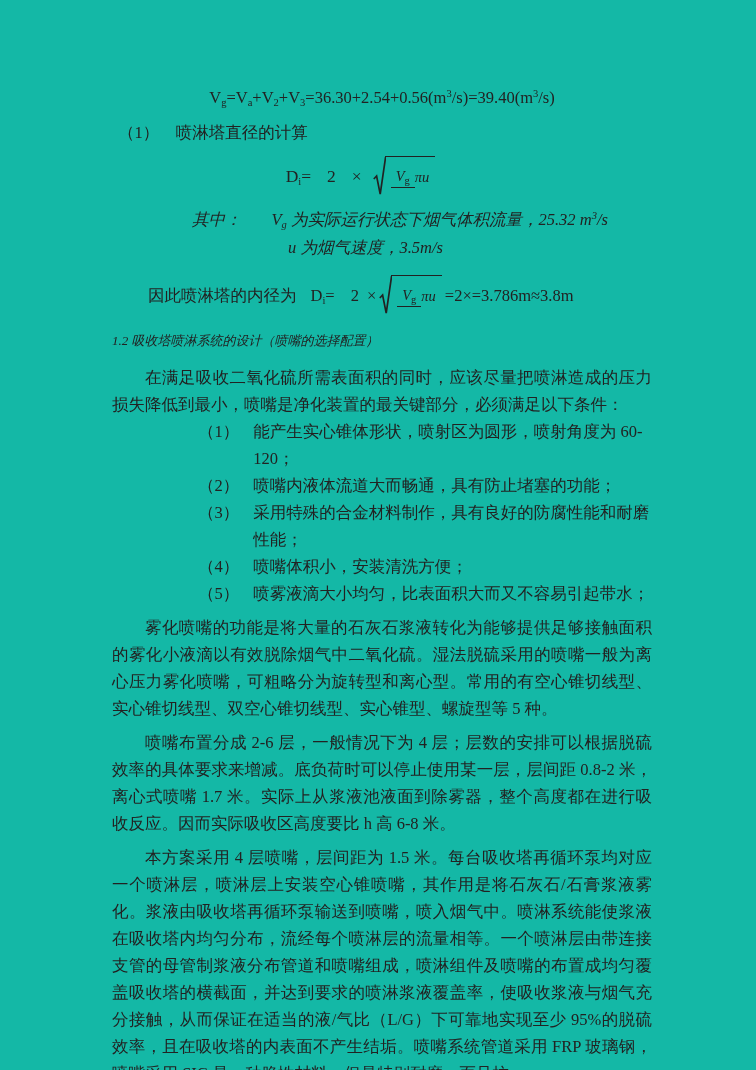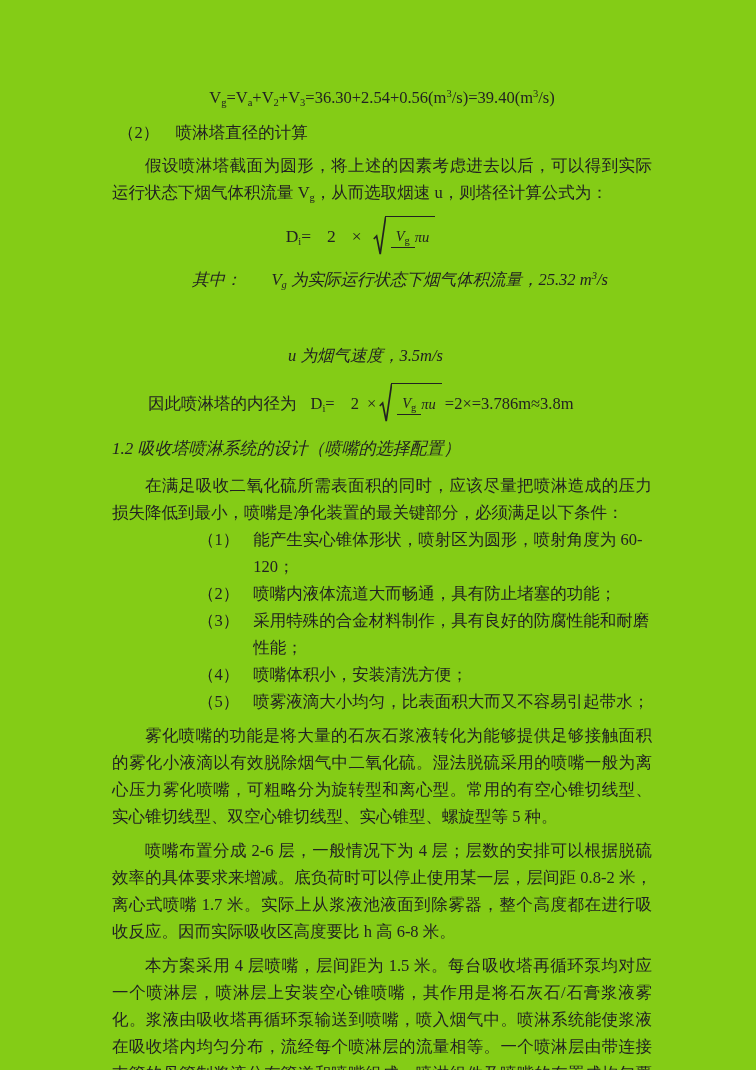--- a/index.html
+++ b/index.html
@@ -1,70 +1,69 @@
 <!DOCTYPE html>
 <html><head>
 <meta charset="utf-8">
 <style>
   html,body{margin:0;padding:0;background:#ffffff;}
   .page{
     position:relative;
     width:756px;height:1070px;
     box-sizing:border-box;
-    background:#84cc16;
+    background:#14b8a6;
     color:#222222;
     padding:84px 104px 0 112px;
     font-family:"Liberation Serif","DejaVu Serif",serif;
     font-size:16.5px;
     line-height:27px;
     overflow:hidden;
   }
   .para{margin:0;text-align:justify;text-indent:2em;}
   .para-gap{margin-top:7px;}
   .center-formula{text-align:center;margin:0 0 8px 0;white-space:nowrap;}
   .sec4-title{margin:8px 0 6px 6px;}
-  .sec-heading{font-style:italic;margin:12px 0 10px 0;font-size:17px;}
+  .sec-heading{font-style:italic;margin:12px 0 10px 0;font-size:13px;}
   sub{font-size:10.5px;line-height:0;vertical-align:-3px;}
   sup{font-size:10.5px;line-height:0;vertical-align:6px;}
   .math{white-space:nowrap;}
   .it{font-style:italic;}
   
   .sqrt{display:inline-flex;align-items:stretch;vertical-align:middle;margin:0 3px;}
   .rad{width:13px;display:inline-flex;margin-right:-1px;flex:none;}
   .rad svg{width:100%;height:100%;}
   .sqrt-content{border-top:1.6px solid #222;padding:3px 6px 1px 6px;display:inline-flex;align-items:center;}
   .frac{display:inline-flex;flex-direction:row;align-items:center;font-size:14.5px;line-height:1.35;}
   .fnum{border-bottom:1px solid #222;padding:0 5px 1px 5px;}
   .fden{padding-top:1px;}
   
   .di-block{display:flex;justify-content:center;align-items:center;margin:10px 40px 10px 0;font-size:17.5px;}
   .gap-m{display:inline-block;width:16px;}
   .gap-s{display:inline-block;width:8px;}
   
   .where{margin-left:80px;font-style:italic;}
   .where-l1{display:flex;align-items:baseline;}
   .where-label{margin-right:30px;flex:none;}
-  .where-l2{margin-left:96px;line-height:30px;margin-top:48px;}
+  .where-l2{margin-left:96px;line-height:30px;}
   
   .therefore{display:flex;align-items:center;margin:12px 0 10px 36px;white-space:nowrap;}
   .therefore .lead{margin-right:14px;text-align:center;}
   
   .cond{display:flex;margin-left:86px;}
   .cond .marker{flex:none;margin-right:14px;}
 </style>
 </head>
 <body>
 
 <div class="page">
 
   <div class="center-formula math"><span>V</span><sub>g</sub><span>=V</span><sub>a</sub><span>+V</span><sub>2</sub><span>+V</span><sub>3</sub><span>=36.30+2.54+0.56(m</span><sup>3</sup><span>/s)=39.40(m</span><sup>3</sup><span>/s)</span></div>
 
-  <div class="sec4-title">（2）　喷淋塔直径的计算</div>
+  <div class="sec4-title">（1）　喷淋塔直径的计算</div>
 
-  <p class="para"><span>假设喷淋塔截面为圆形，将上述的因素考虑进去以后，可以得到实际运行状态下烟气体积流量 V</span><sub>g</sub><span>，从而选取烟速 u，则塔径计算公式为：</span></p>
 
   <div class="di-block math">
     <span><span>D</span><sub>i</sub></span>
     <span>=</span>
     <span class="gap-m"></span>
     <span>2</span>
     <span class="gap-m"></span>
     <span>×</span>
     <span class="gap-s"></span>
     <span class="sqrt">

